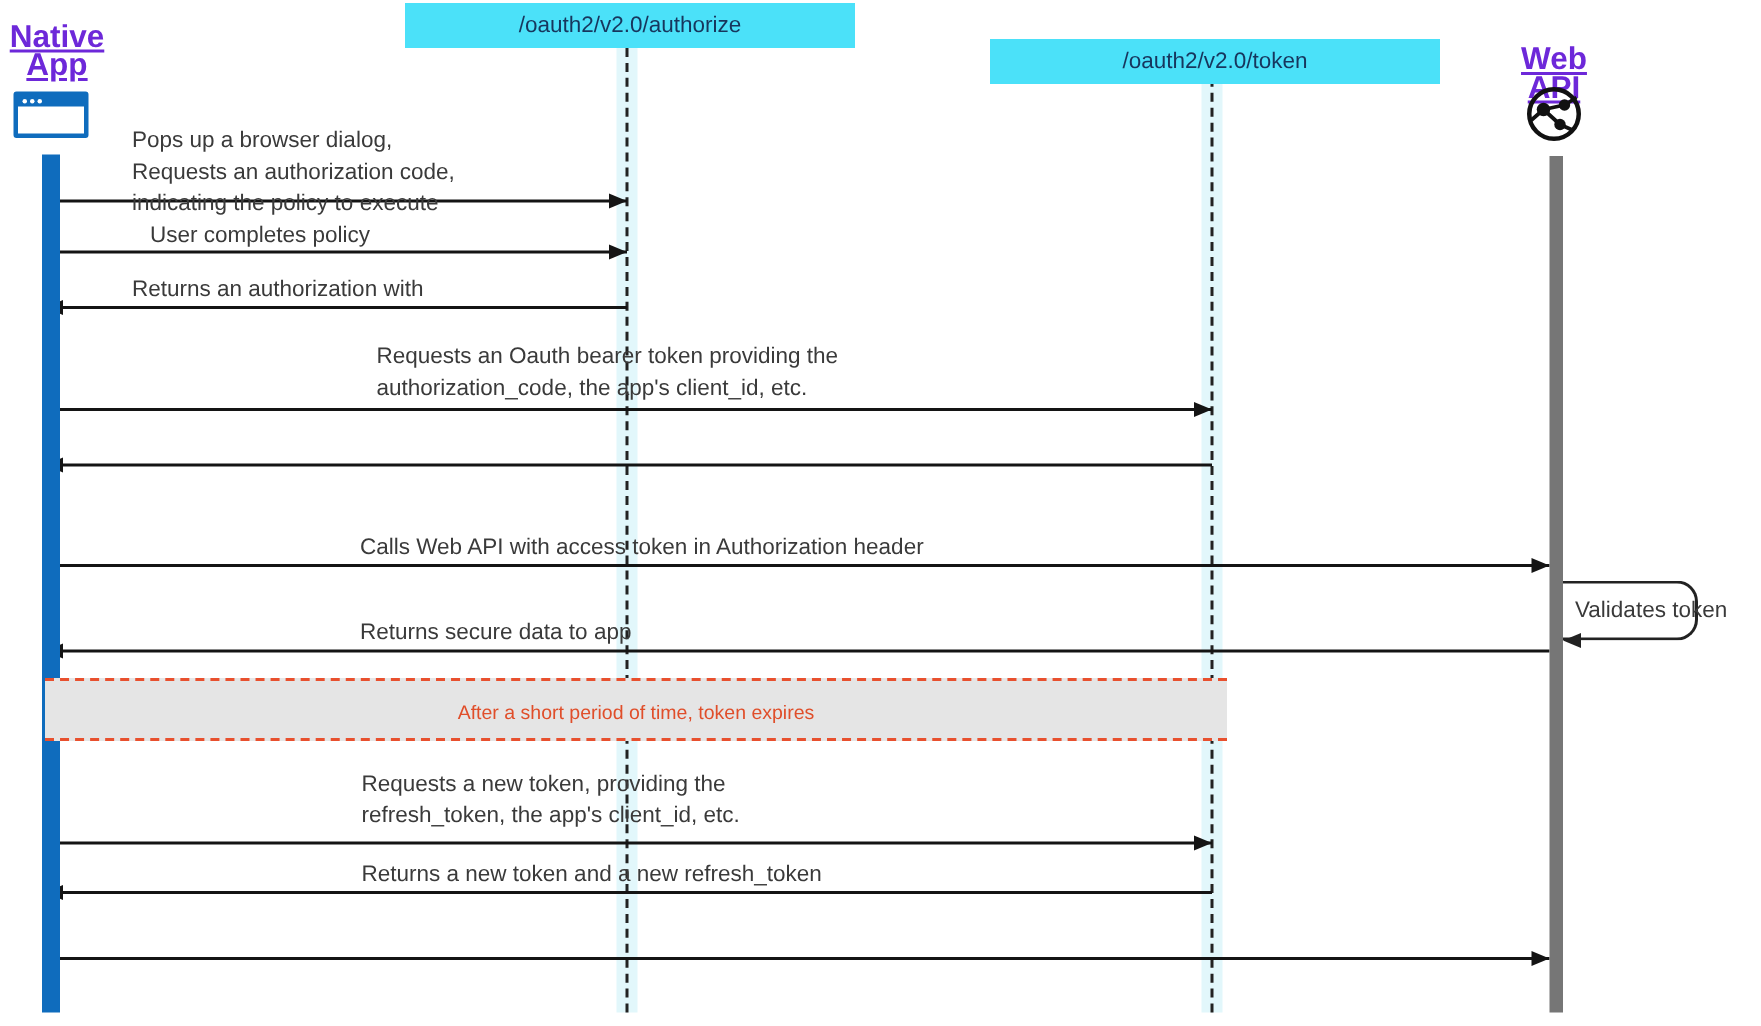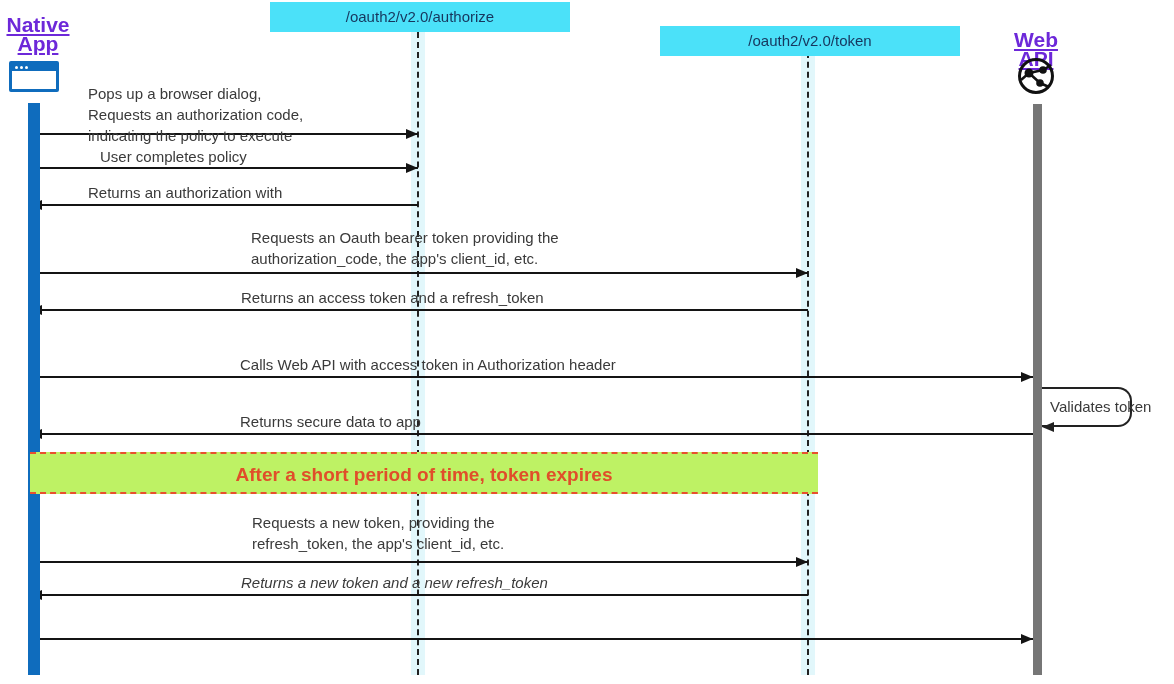--- a/index.html
+++ b/index.html
@@ -69,22 +69,22 @@
     border-radius:0 14px 14px 0; z-index:1;
   }
   .self-loop::before {
     content:""; position:absolute; left:0; bottom:-7px; width:0; height:0;
     border-top:5px solid transparent; border-bottom:5px solid transparent;
     border-right:12px solid #222222;
   }
   
   .note-box {
     position:absolute; left:30px; top:452px; width:788px; height:42px;
-    background:#bef264; border-top:2px dashed #e8502e; border-bottom:2px dashed #e8502e;
-    color:#e04e2a; font-size:19px; font-weight:bold; text-align:center;
+    background:#e5e5e5; border-top:2px dashed #e8502e; border-bottom:2px dashed #e8502e;
+    color:#e04e2a; font-size:13px; font-weight:normal; text-align:center;
     line-height:42px; z-index:3; box-sizing:border-box;
   }
 </style>
 </head>
 <body>
 
 <div class="diagram">
 
   <div class="lifeline-band" style="left:411px;">
       <div class="dash"></div>
@@ -126,36 +126,35 @@
   <div class="msg-label" style="left:88px; top:146px;margin-left:12px;">User completes policy</div>
   <div class="arrow right" style="left:40px; top:167px; width:378px;"></div>
 
   <div class="msg-label" style="left:88px; top:182px;">Returns an authorization with</div>
   <div class="arrow left" style="left:30px; top:204px; width:388px;"></div>
 
   <div class="msg-label" style="left:251px; top:227px;">Requests an Oauth bearer token providing the
 authorization_code, the app's client_id, etc.</div>
   <div class="arrow right" style="left:40px; top:272px; width:768px;"></div>
 
-  <div class="msg-label" style="left:241px; top:287px;">Returns an access token and a refresh_token</div>
   <div class="arrow left" style="left:30px; top:309px; width:778px;"></div>
 
   <div class="msg-label center" style="left:240px; top:354px; width:760px;">Calls Web API with access token in Authorization header</div>
   <div class="arrow right" style="left:40px; top:376px; width:993px;"></div>
 
   <div class="self-loop"></div>
   <div class="msg-label" style="left:1050px; top:396px; width:124px;">Validates token</div>
 
   <div class="msg-label center" style="left:240px; top:411px; width:760px;">Returns secure data to app</div>
   <div class="arrow left" style="left:30px; top:433px; width:1003px;"></div>
 
   <div class="note-box">After a short period of time, token expires</div>
 
-  <div class="msg-label" style="left:241px; top:512px;margin-left:11px;">Requests a new token, providing the
+  <div class="msg-label" style="left:241px; top:512px;">Requests a new token, providing the
 refresh_token, the app's client_id, etc.</div>
   <div class="arrow right" style="left:40px; top:561px; width:768px;"></div>
 
-  <div class="msg-label" style="left:241px; top:572px;font-style:italic;">Returns a new token and a new refresh_token</div>
+  <div class="msg-label" style="left:241px; top:572px;">Returns a new token and a new refresh_token</div>
   <div class="arrow left" style="left:30px; top:594px; width:778px;"></div>
 
   <div class="arrow right" style="left:40px; top:638px; width:993px;"></div>
 
 </div>
 
 </body></html>

